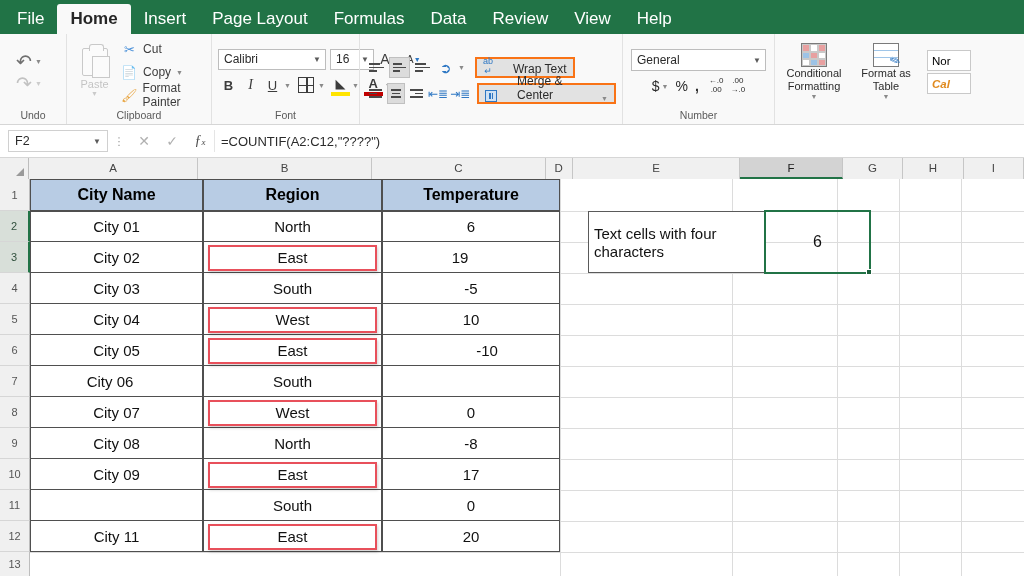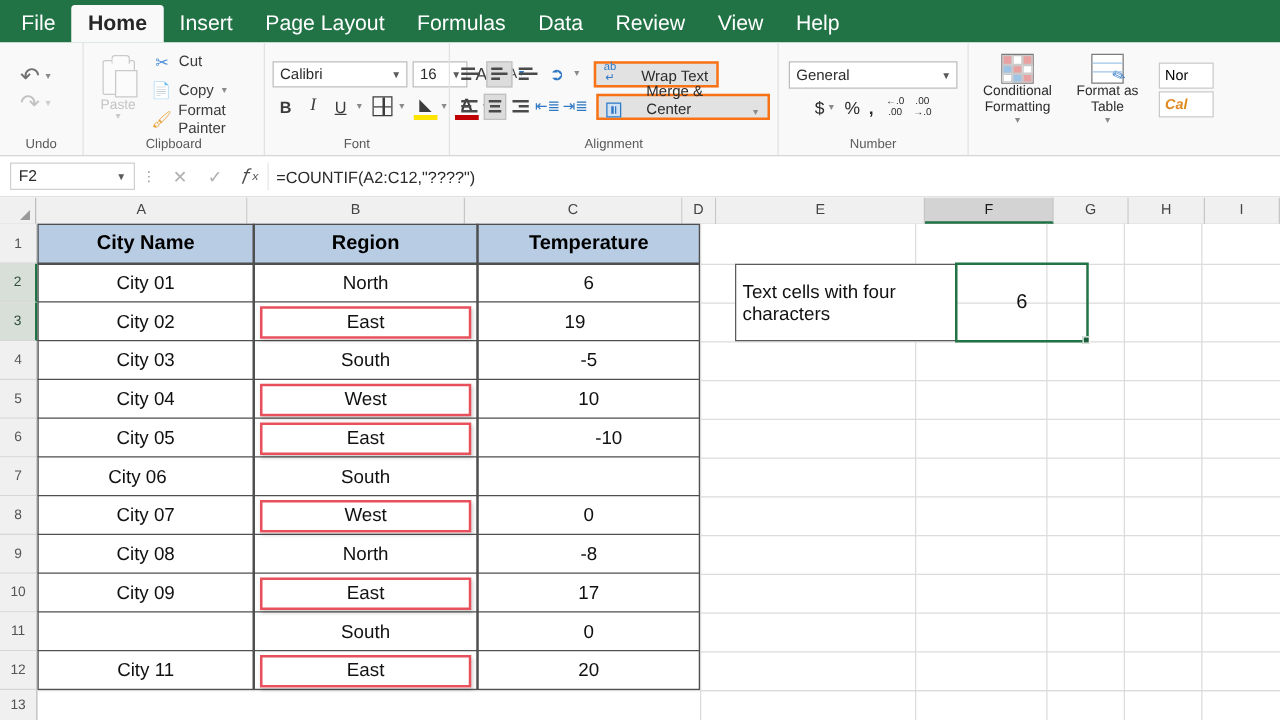--- a/index.html
+++ b/index.html
@@ -146,21 +146,21 @@
     border-bottom: 1px solid #d6d6d6; padding: 0 0 0 8px; gap: 0;
   }
   .namebox {
     width: 100px; height: 22px; border: 1px solid #d0d0d0; background:#fff;
     display: flex; align-items: center; justify-content: space-between;
     padding: 0 6px; font-size: 12.5px; color: #2b2b2b;
   }
   .nb-car { font-size: 8px; color: #5a5a5a; }
   .dots { width: 22px; text-align: center; font-size: 11px; color: #9a9a9a; letter-spacing: 0; }
   .fb-btn { width: 28px; text-align: center; font-size: 14px; color: #b0b0b0; }
-  .fb-fx { width: 28px; text-align: center; font-size: 14px; color: #4a4a4a; font-style: italic; font-family: Liberation Mono, monospace; }
+  .fb-fx { width: 28px; text-align: center; font-size: 14px; color: #4a4a4a; font-style: italic; font-family: Liberation Serif, serif; }
   .fb-input {
     flex: 1; height: 22px; display: flex; align-items: center;
     font-size: 13px; color: #2b2b2b; padding-left: 6px; border-left: 1px solid #e5e5e5;
   }
 
   
   .sheet { position: relative; width: 1024px; height: 418px; background: #fff; overflow: hidden; }
   .colhdr {
     position: absolute; top: 0; left: 0; height: 21px; width: 1024px;
     background: #f0f0f0; border-bottom: 1px solid #bdbdbd; display: flex;
@@ -366,21 +366,20 @@
             <div class="indent-ico">⇤≣</div>
             <div class="indent-ico">⇥≣</div>
             <div class="wrapbtn" style="margin-left:5px;">
               <span class="mc-ico"></span>
               <span>Merge &amp; Center</span>
               <span class="caret">▼</span>
             </div>
           </div>
         </div>
       </div>
-      <div class="grp-label">Alignment</div>
     </div>
 
     <div class="grp" style="width:152px;">
       <div class="grp-body" style="justify-content:center;">
         <div class="num-rows">
           <div class="combo" style="width:135px;height:22px;">
             <span>General</span>
             <span class="cv">▼</span>
           </div>
           <div class="num-btns">

